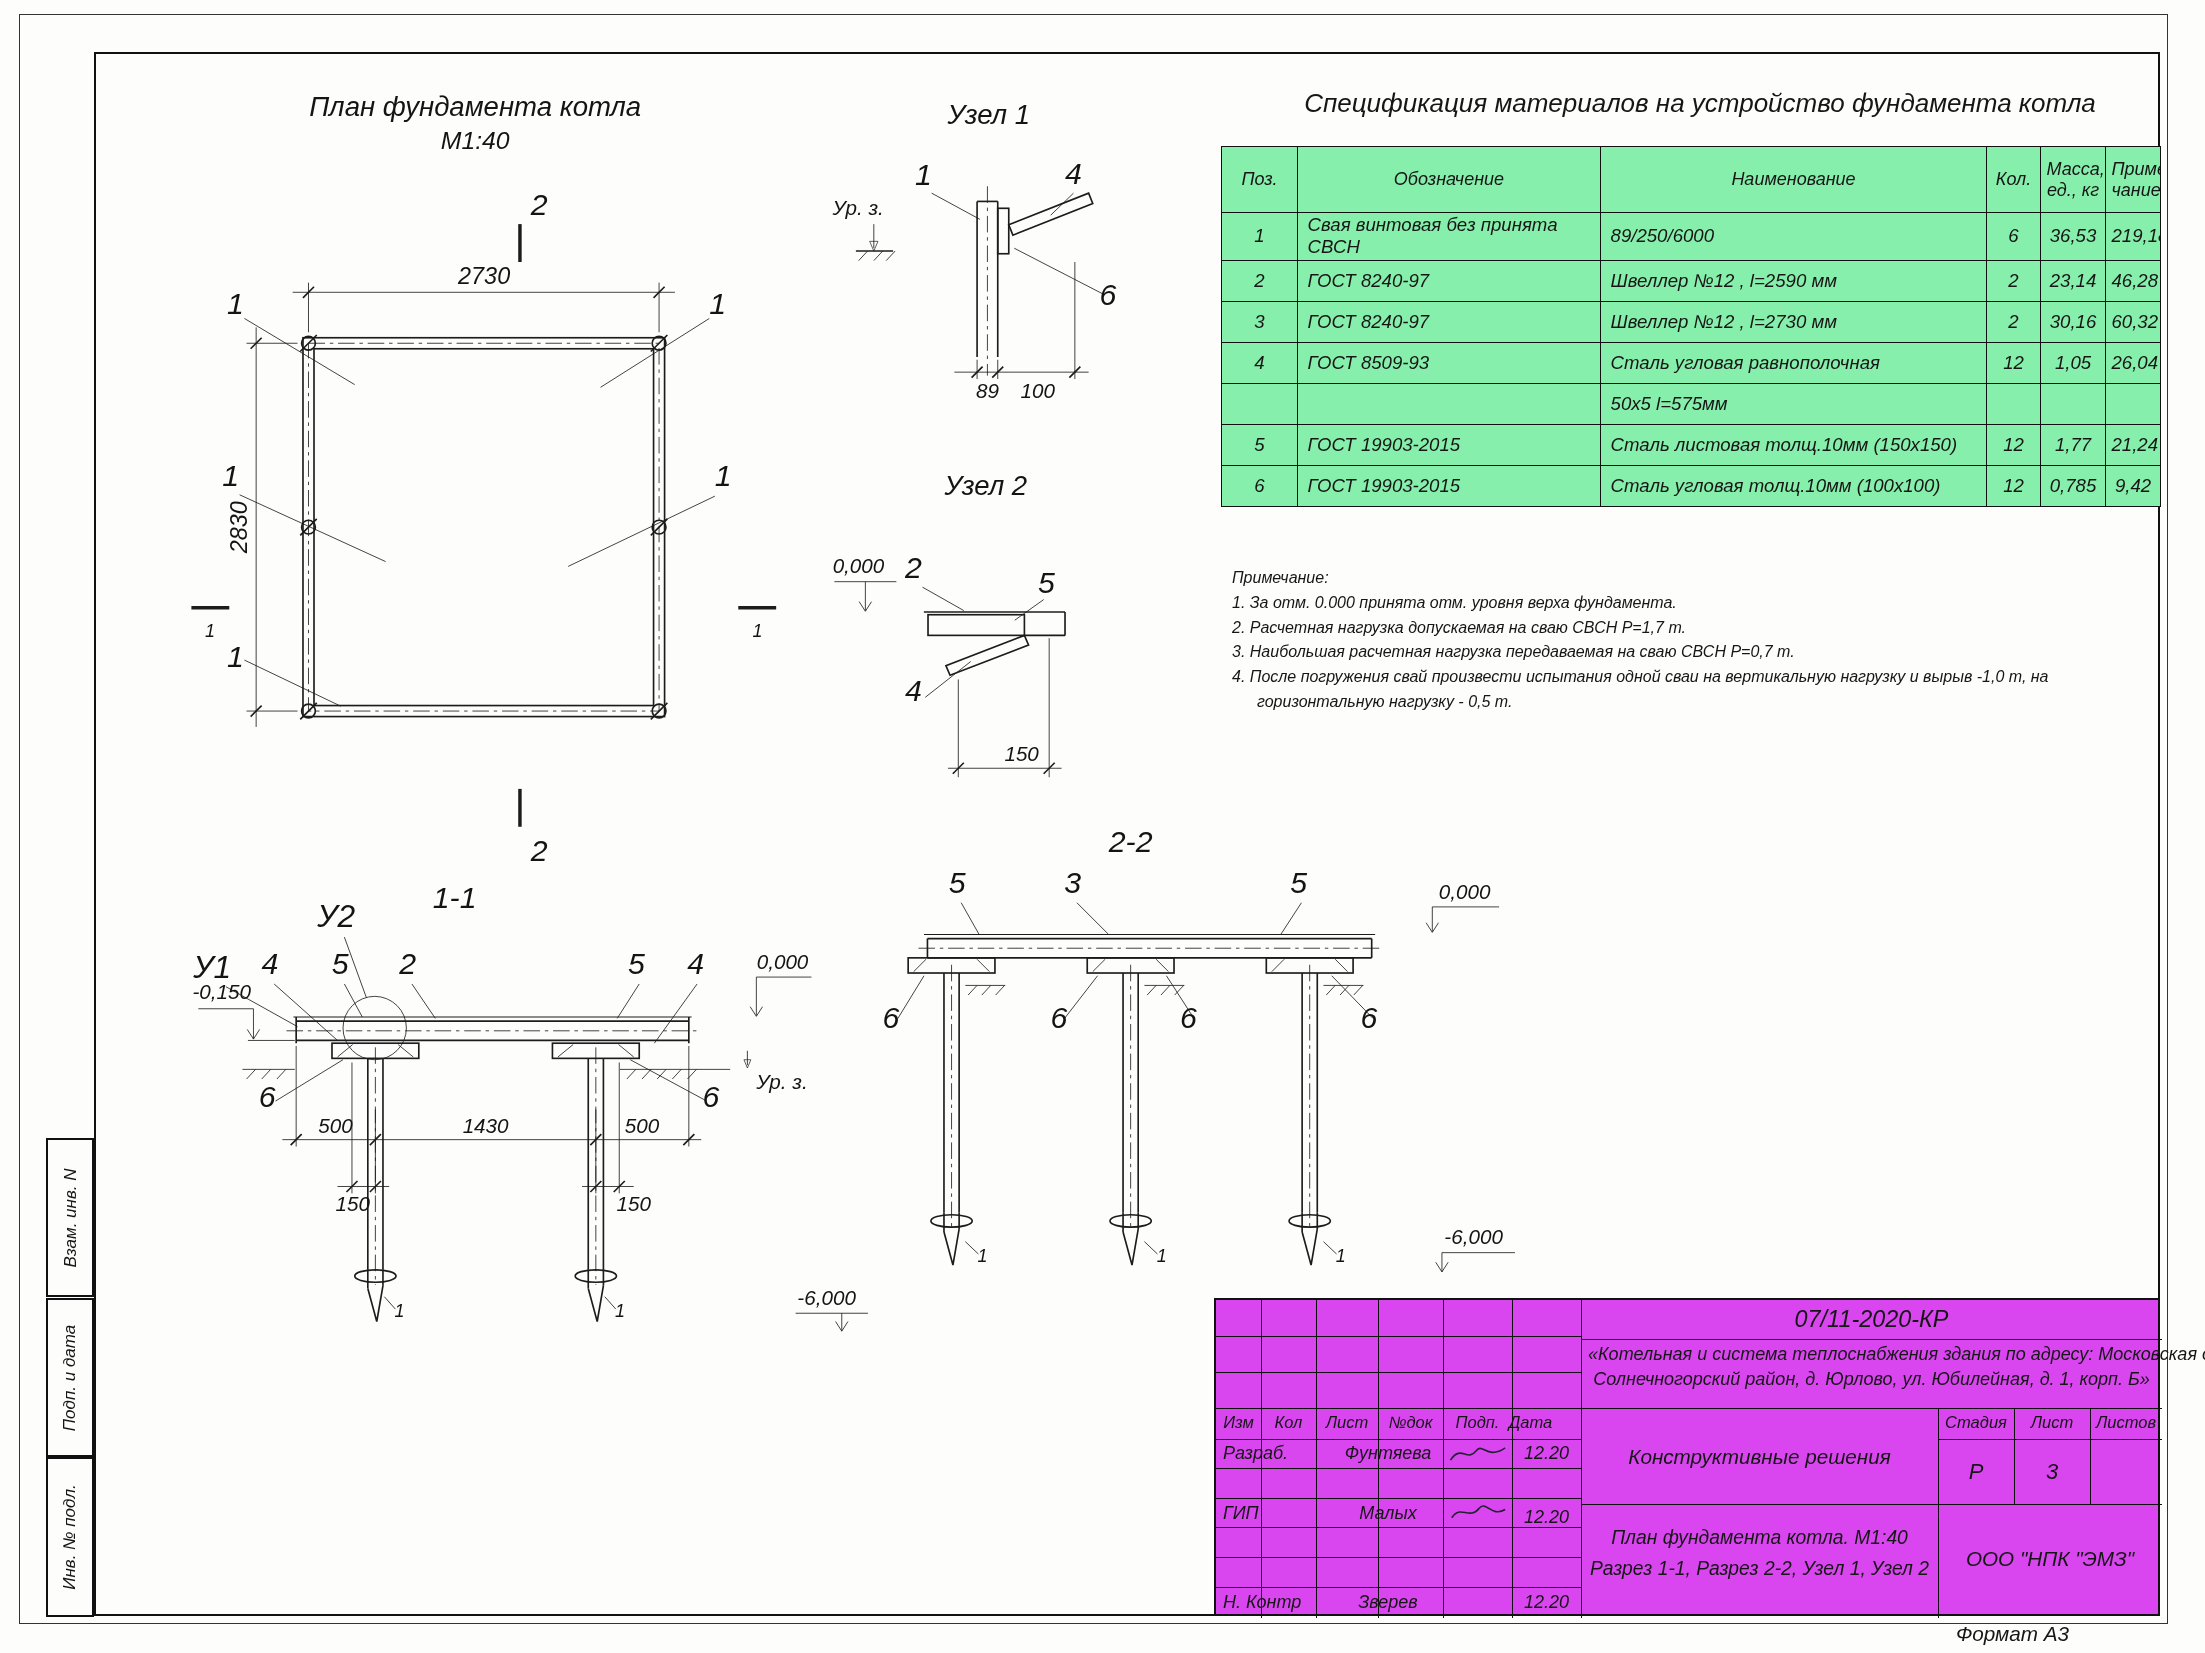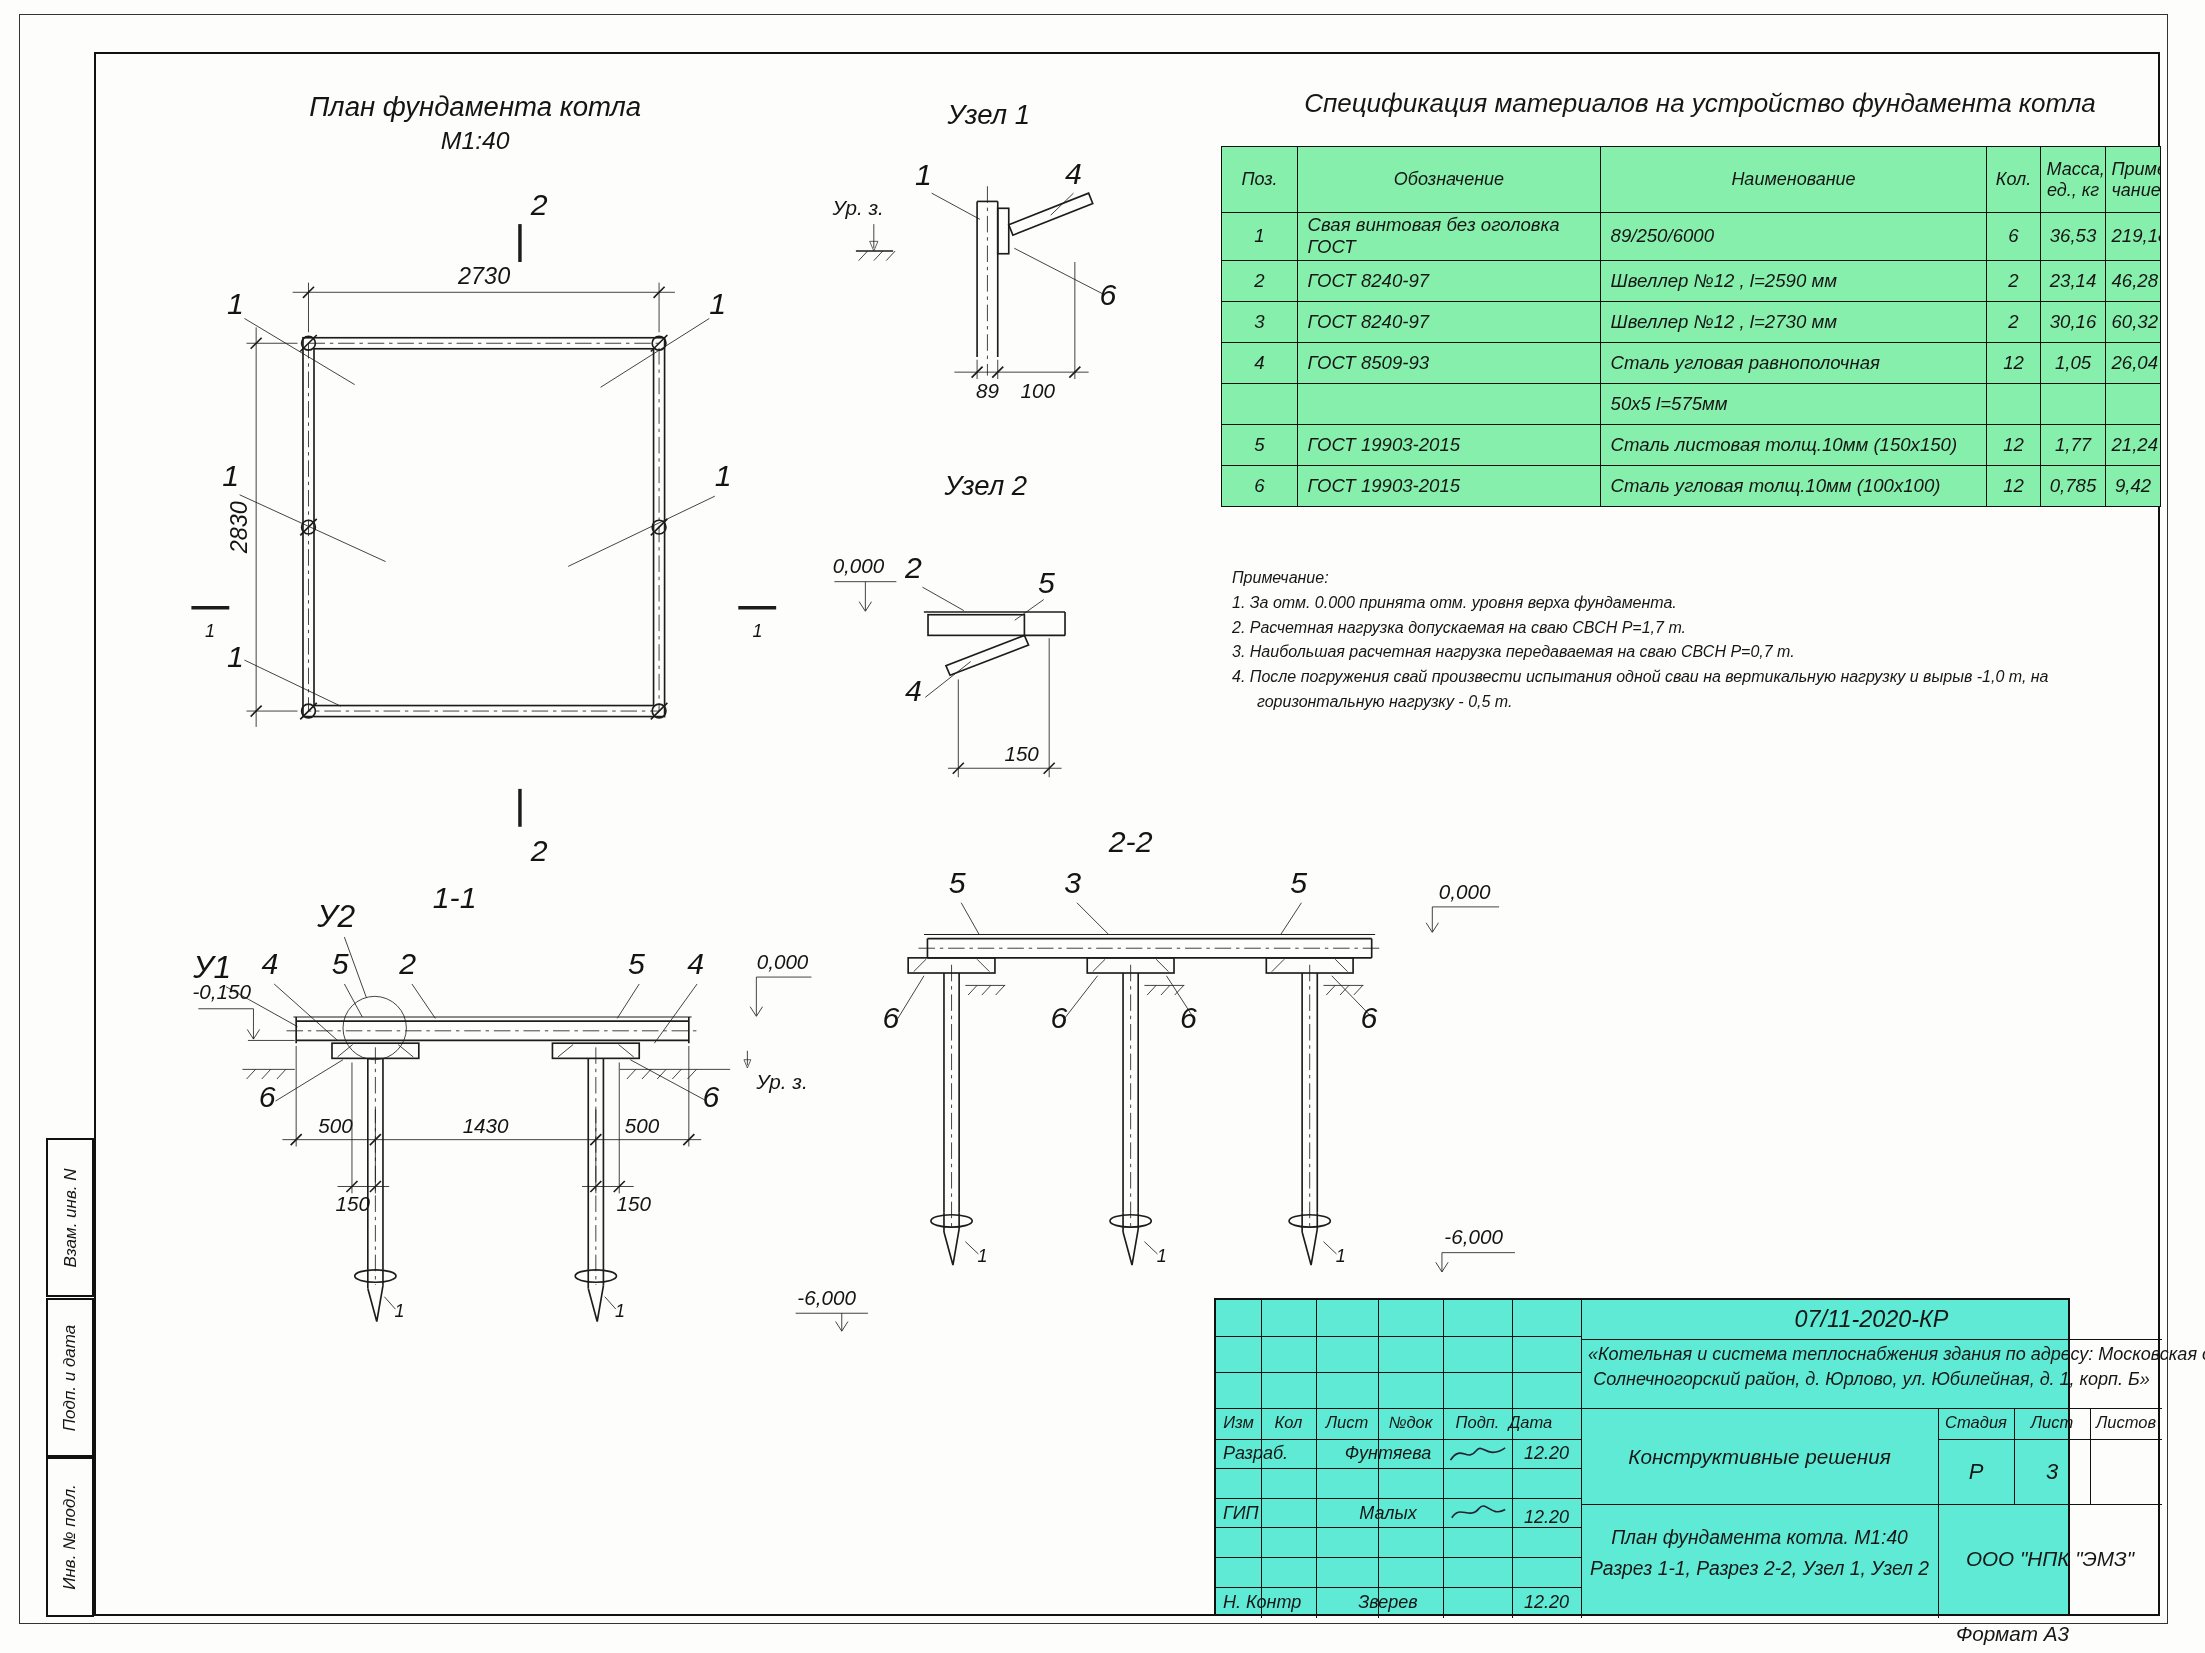--- a/index.html
+++ b/index.html
@@ -18,21 +18,21 @@
   .t26 { font-size:26px; } .t30 { font-size:30px; } .t34 { font-size:34px; } .t36 { font-size:36px; }
   .t40 { font-size:40px; } .t44 { font-size:44px; } .t46 { font-size:46px; }
   .spec-title { position:absolute; left:1240px; top:88px; width:920px; text-align:center; font-size:26px; }
   .spec-table { position:absolute; left:1221px; top:146px; width:939px; border-collapse:collapse; table-layout:fixed; font-size:18.6px; background:#86efac; }
   .spec-table th,.spec-table td { border:1.4px solid #111; padding:1.4px 5.5px; overflow:hidden; }
   .spec-table th { height:66px; font-weight:normal; font-size:18px; line-height:1.15; text-align:center; }
   .spec-table td { height:41px; text-align:center; }
   .spec-table td.lft { text-align:left; padding-left:9.6px; }
   .notes { position:absolute; left:1232px; top:566px; width:875px; font-size:16px; line-height:1.55; }
   .note-item { padding-left:25px; text-indent:-25px; }
-  .tb { position:absolute; left:1214px; top:1298px; width:856px; height:318px; border:2.1px solid #111; background:#5eead4; }
+  .tb { position:absolute; left:1214px; top:1298px; width:946px; height:318px; border:2.1px solid #111; background:#d946ef; }
   .tb .vl { position:absolute; width:1.4px; background:#111; }
   .tb .hl { position:absolute; height:1.4px; background:#111; }
   .tbt { position:absolute; text-align:center; white-space:nowrap; overflow:visible; }
   .sig svg path { stroke:#223; fill:none; stroke-width:2.4px; }
   .format-label { position:absolute; left:1902px; top:1622px; width:221px; text-align:center; font-size:20.7px; }
 </style>
 </head>
 <body>
 
 <div class="sheet">
@@ -468,21 +468,21 @@
         <th>Обозначение</th>
         <th>Наименование</th>
         <th>Кол.</th>
         <th>Масса, ед., кг</th>
         <th>Приме-чание</th>
       </tr>
     </thead>
     <tbody>
       <tr>
         <td>1</td>
-        <td class="lft">Свая винтовая без оголовка ГОСТ</td>
+        <td class="lft">Свая винтовая без принята СВСН</td>
         <td class="lft">89/250/6000</td>
         <td>6</td>
         <td>36,53</td>
         <td>219,18</td>
       </tr>
       <tr>
         <td>2</td>
         <td class="lft">ГОСТ 8240-97</td>
         <td class="lft">Швеллер №12 , l=2590 мм</td>
         <td>2</td>

